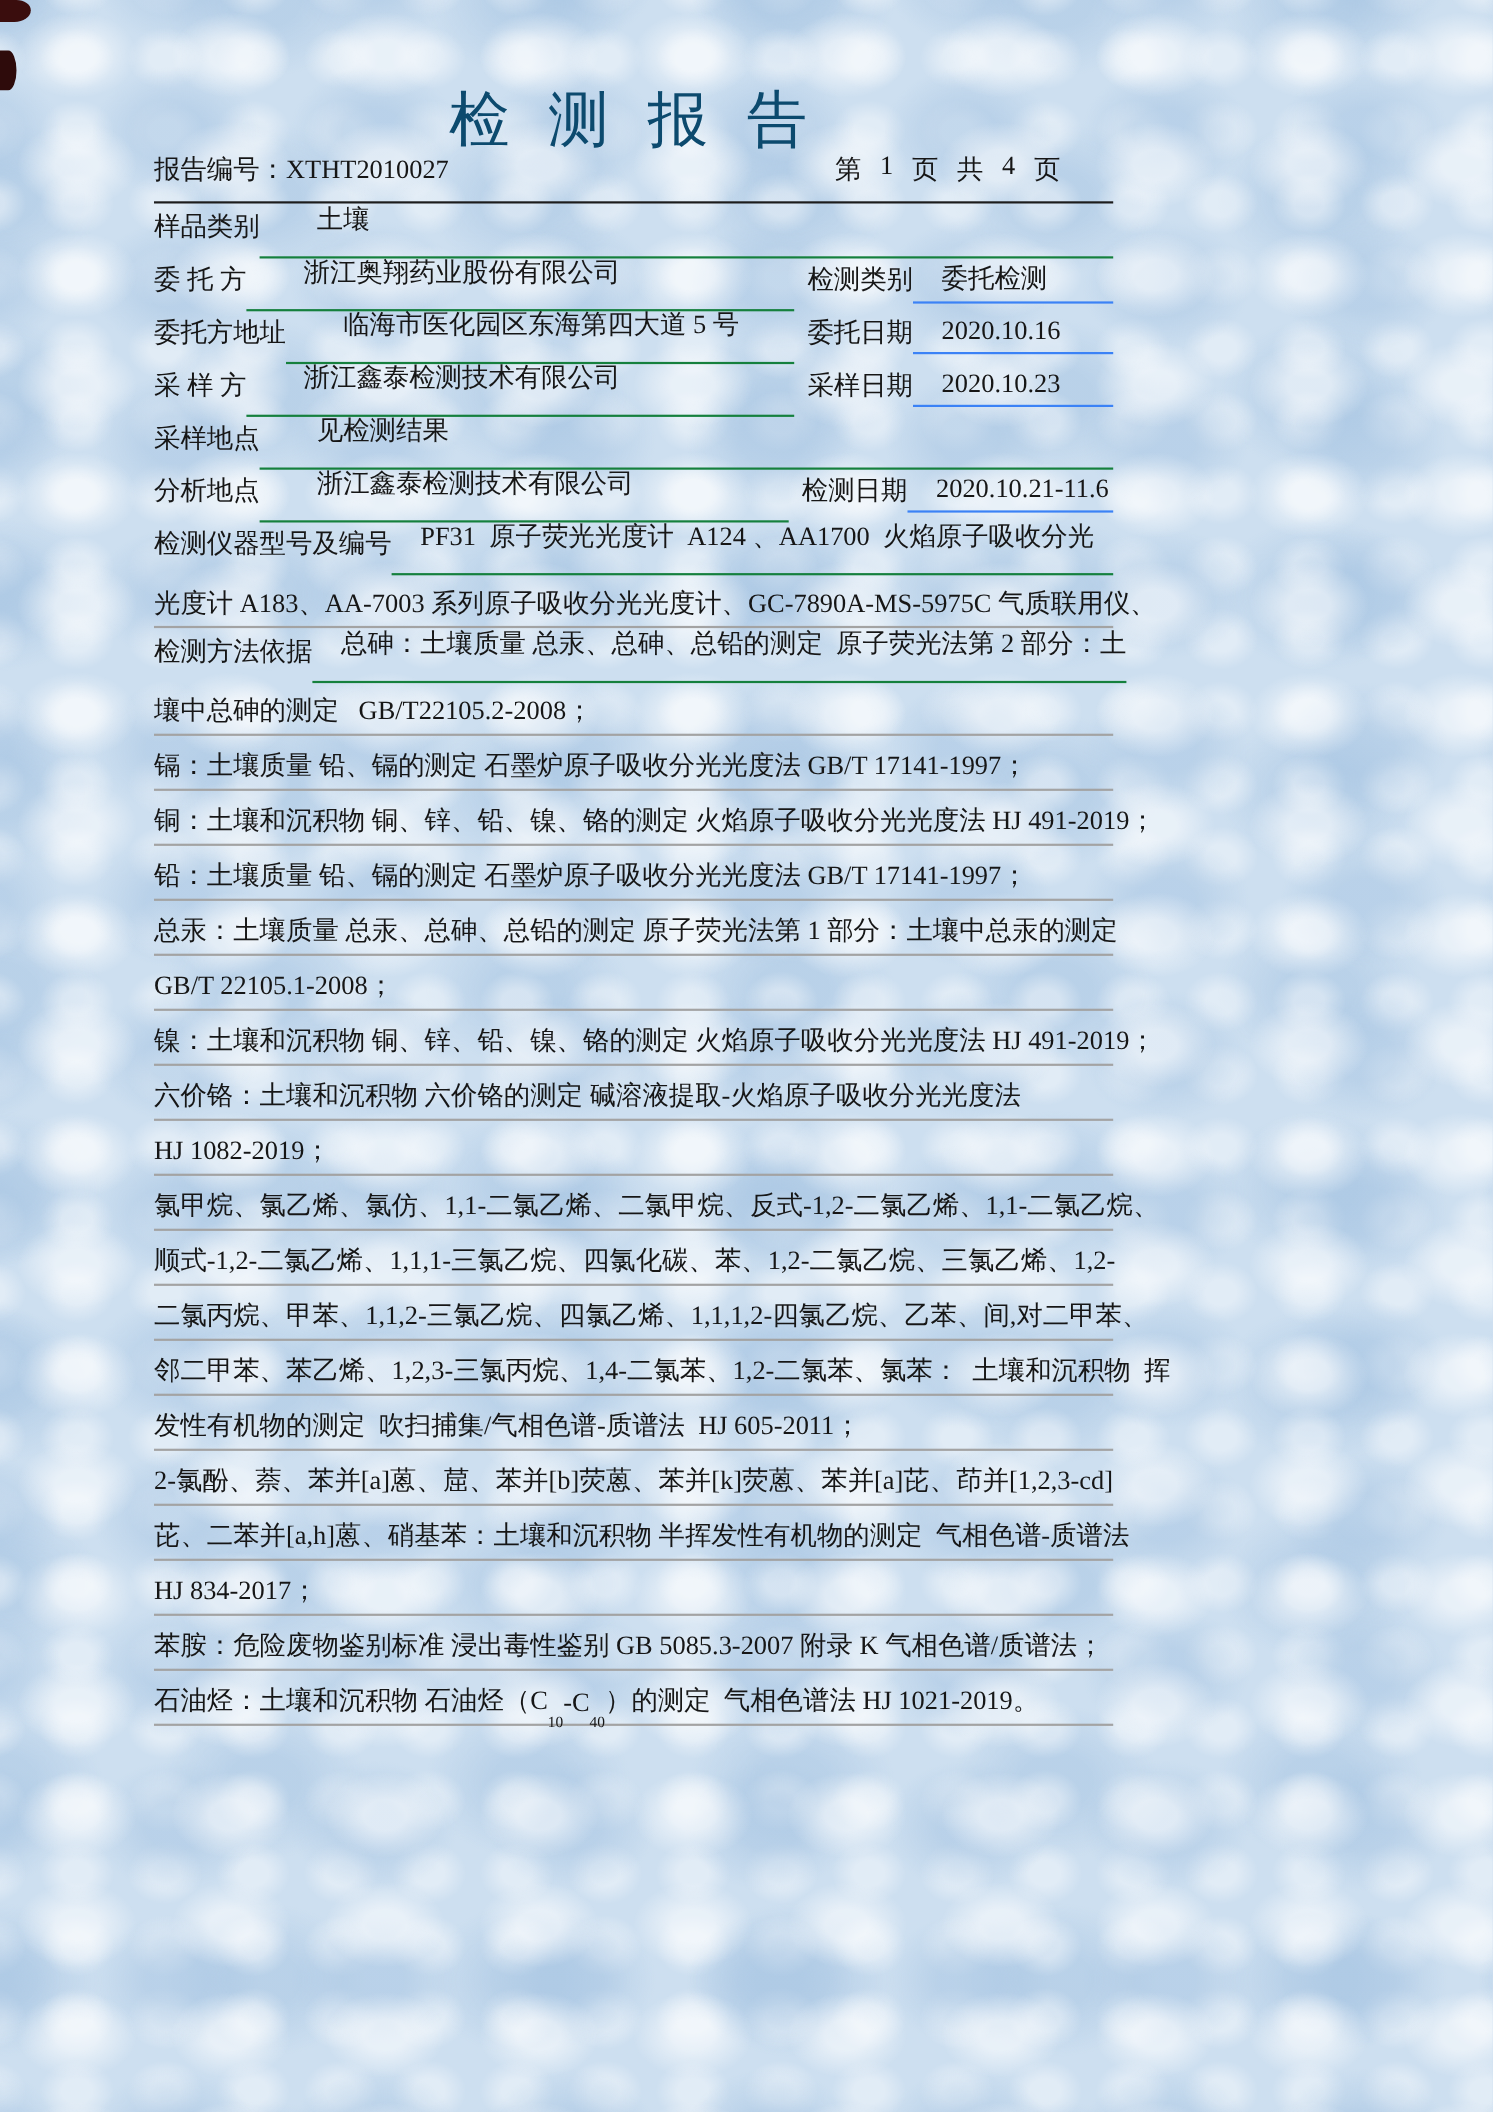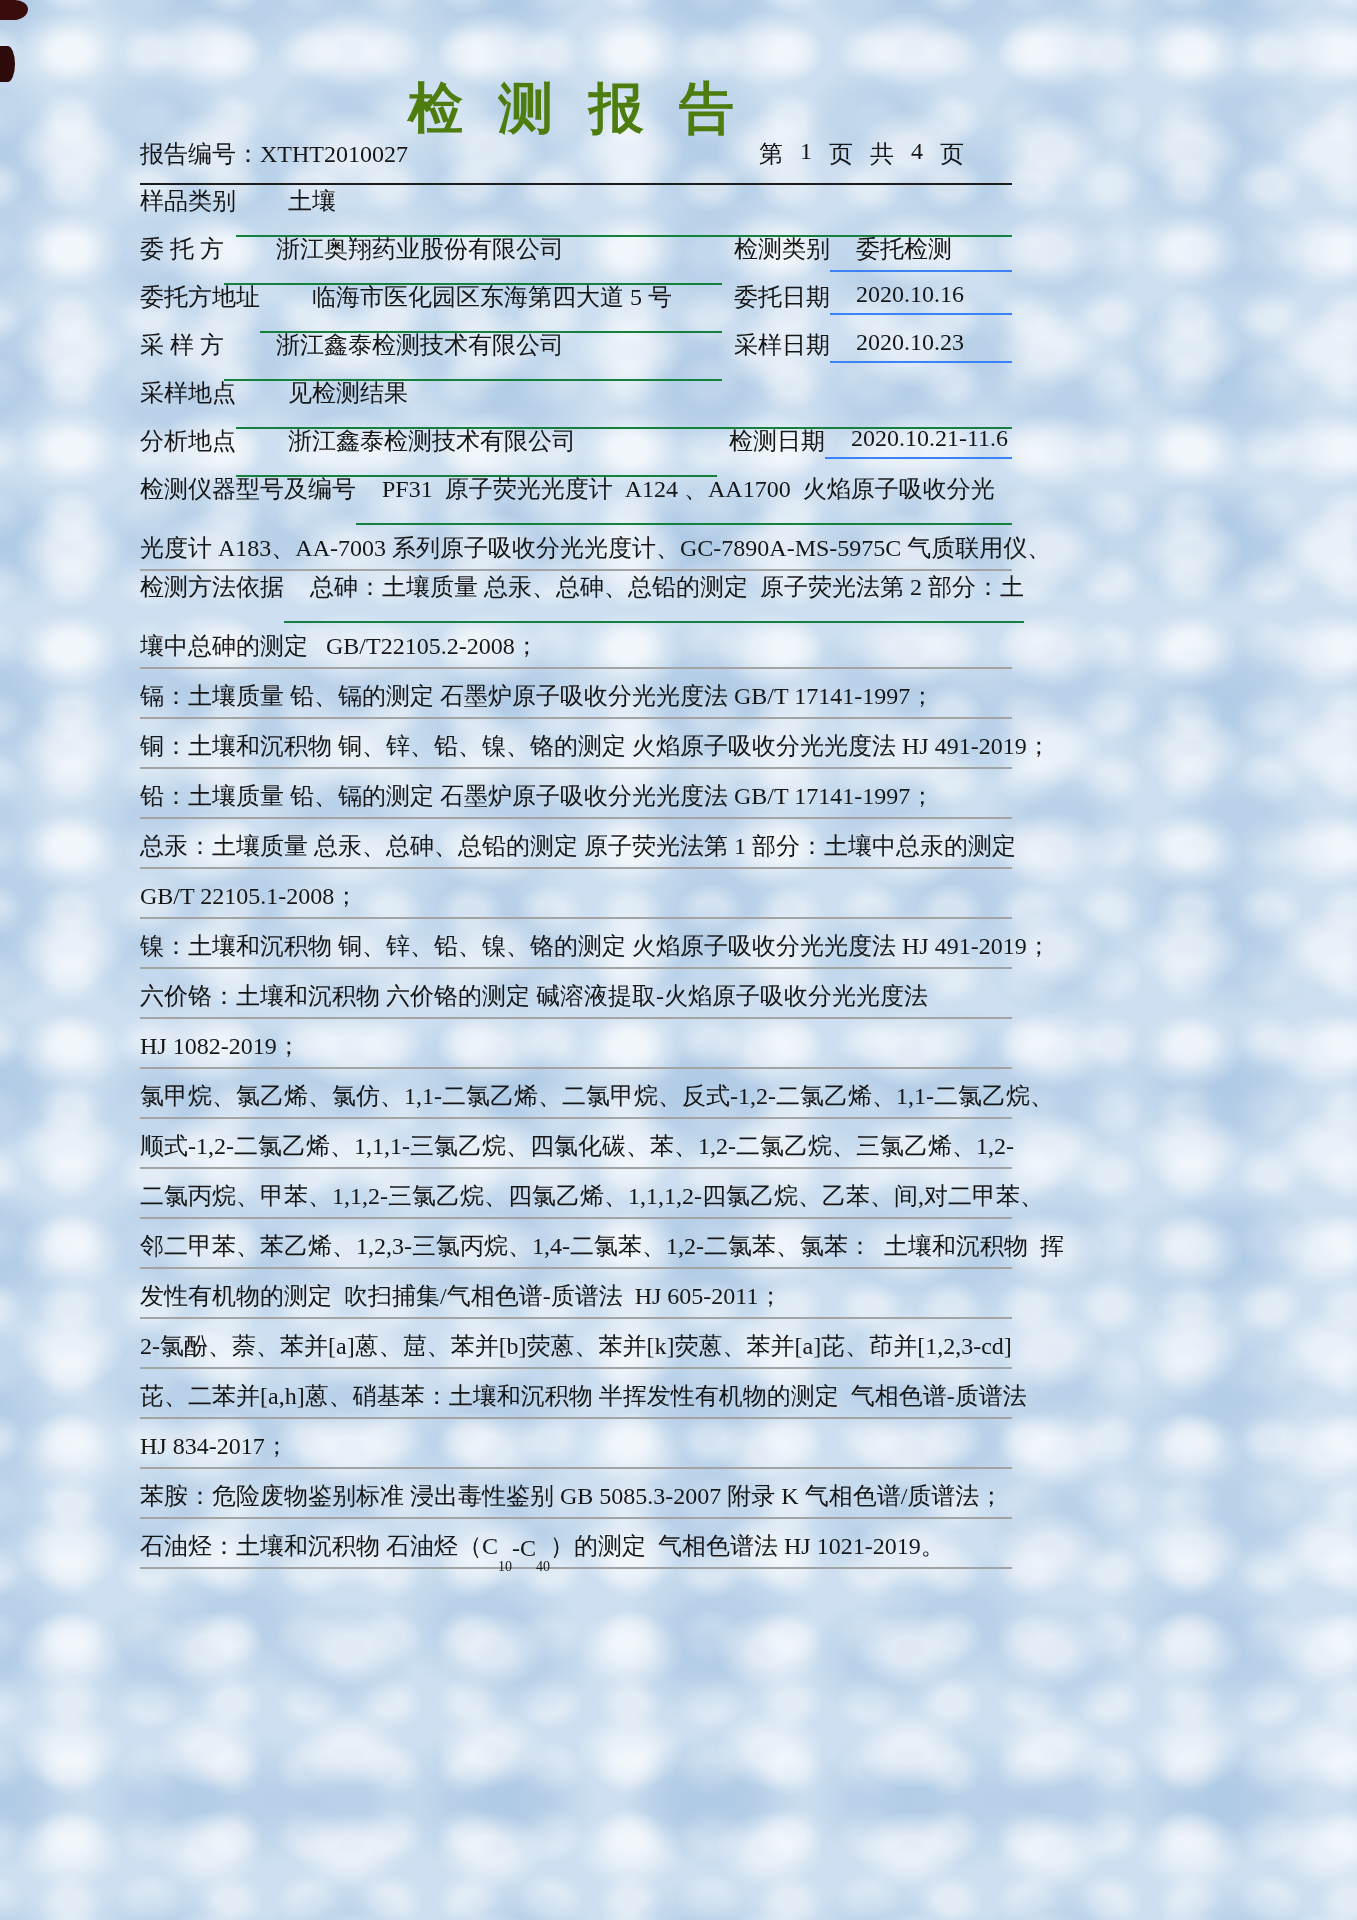--- a/index.html
+++ b/index.html
@@ -16,31 +16,31 @@
     background-position:0 0, 70px 50px, 30px 20px, 120px 90px;
     font-family:"Liberation Serif","DejaVu Serif",serif;
     color:#161616;
   }
   .artifact-a{position:absolute;left:0;top:0;width:28px;height:20px;background:#3a0d0d;border-radius:0 70% 80% 0;}
   .artifact-b{position:absolute;left:0;top:46px;width:15px;height:36px;background:#2e0b0b;border-radius:0 60% 60% 0;}
   .sheet{position:absolute;left:140px;top:0;width:872px;}
   .doc-title{
     margin:80px 0 0 0;text-align:center;
     font-family:"Liberation Sans","DejaVu Sans",sans-serif;
-    font-weight:700;font-size:55px;line-height:1.05;letter-spacing:10px;
-    color:#4d7c0f;white-space:pre;
+    font-weight:400;font-size:55px;line-height:1.05;letter-spacing:10px;
+    color:#0c4a6e;white-space:pre;
   }
   .header-row{
     margin-top:0;display:flex;justify-content:space-between;align-items:baseline;
     font-size:24px;
   }
   .report-no{white-space:pre;}
   .pagebox{display:flex;gap:17px;padding-right:48px;white-space:pre;}
   .rule{margin-top:13px;border-bottom:2px solid #1c1c1c;height:0;}
-  .form-row{display:flex;align-items:flex-start;height:48px;font-size:24px;}
+  .form-row{display:flex;align-items:center;height:48px;font-size:24px;}
   .flabel{white-space:pre;padding-bottom:5px;}
   .fvalue{flex:1 1 auto;border-bottom:2px solid #15803d;padding:0 0 18px 52px;white-space:pre;}
   .fvalue.tight{padding-left:26px;}
   .rlabel{white-space:pre;padding:0 0 5px 12px;}
   .rvalue{border-bottom:2px solid #3b82f6;min-width:152px;padding:0 4px 5px 26px;white-space:pre;}
   .full-line{height:48px;display:flex;align-items:flex-end;border-bottom:2px solid #a3a3a3;font-size:24px;}
   .full-line span{white-space:pre;padding-bottom:5px;}
   .full-line .seg{padding-bottom:5px;white-space:pre;}
   sub{font-size:14px;line-height:0;}
 </style>

